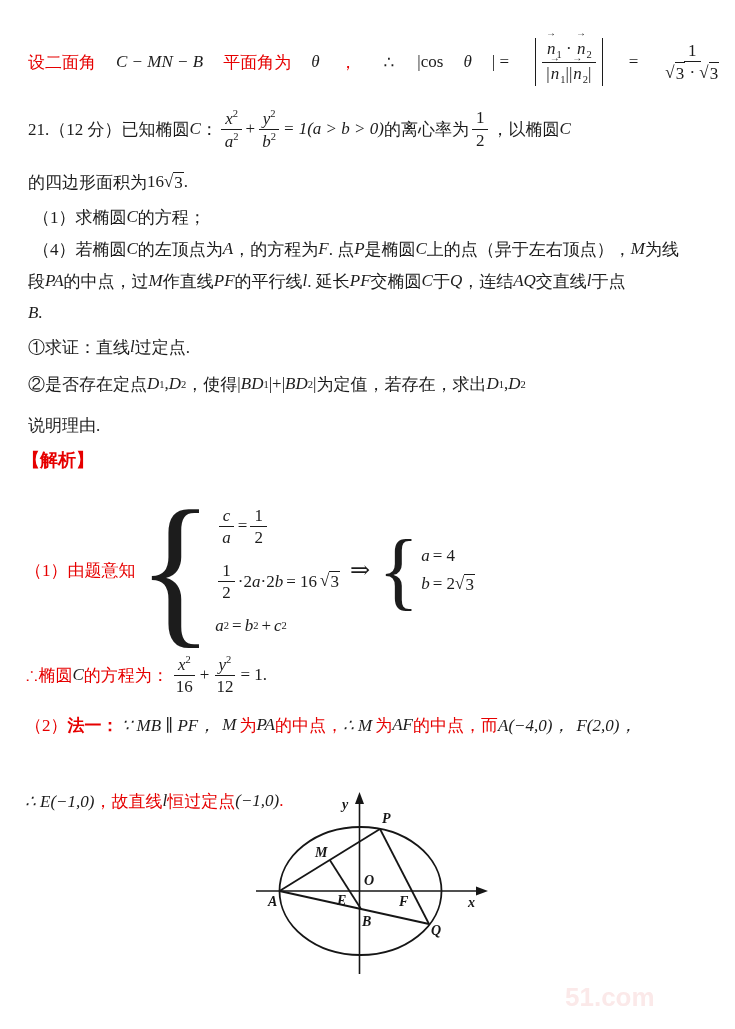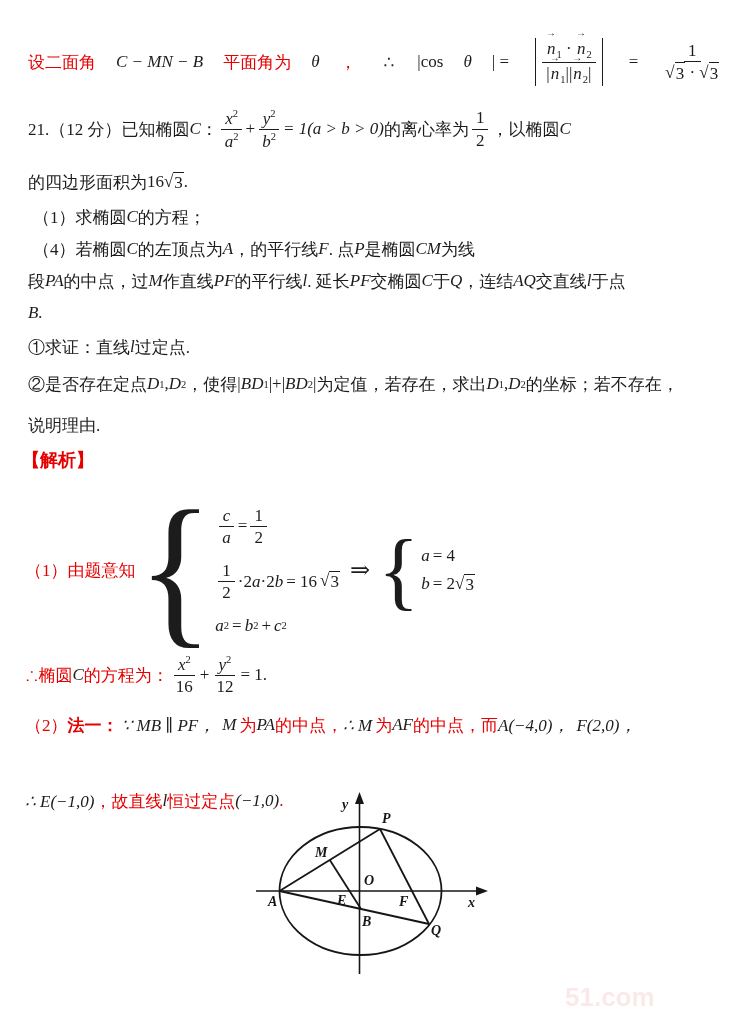--- a/index.html
+++ b/index.html
@@ -136,26 +136,27 @@
   <span>（1）求椭圆</span>
   <span class="it">C</span>
   <span>的方程；</span>
 </div>
 
 <div class="abs row" style="top:235px;left:33px;height:28px;">
   <span>（4）若椭圆</span>
   <span class="it">C</span>
   <span>的左顶点为</span>
   <span class="it">A</span>
-  <span>，的平行线</span>
+  <span>，的方程为</span>
   <span class="it">F</span>
   <span>. 点</span>
   <span class="it">P</span>
   <span>是椭圆</span>
   <span class="it">C</span>
+  <span>上的点（异于左右顶点），</span>
   <span class="it">M</span>
   <span>为线</span>
 </div>
 
 <div class="abs row" style="top:267px;left:28px;height:28px;">
   <span>段</span>
   <span class="it">PA</span>
   <span>的中点，过</span>
   <span class="it">M</span>
   <span>作直线</span>
@@ -201,21 +202,20 @@
   <span>|</span>
     <i>BD</i>
     <sub>2</sub>
     <span>|</span>
   <span>为定值，若存在，求出</span>
   <i>D</i>
     <sub>1</sub>
     <span>,</span>
     <i>D</i>
     <sub>2</sub>
-  <span>的坐标；若不存在，</span>
 </div>
 
 <div class="abs row" style="top:412px;left:28px;height:26px;">
   <span>说明理由.</span>
 </div>
 
 <div class="abs row red bold" style="top:447px;left:22px;height:26px;font-size:18px;">
   <span>【解析】</span>
 </div>
 

